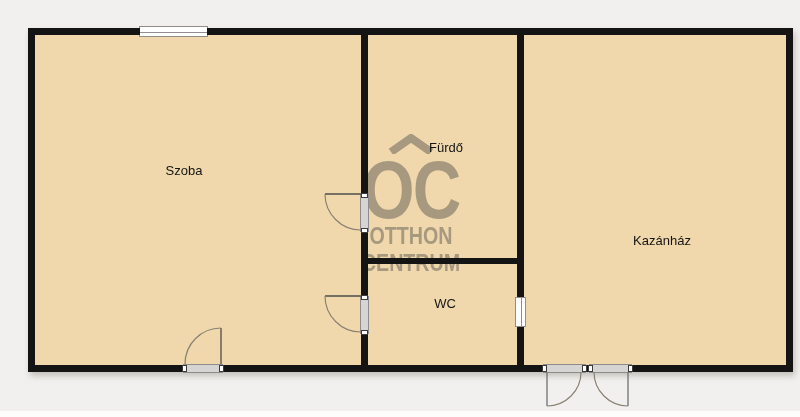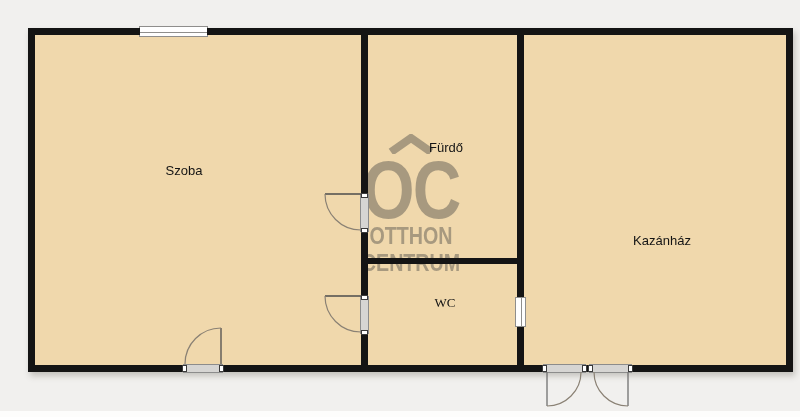--- a/index.html
+++ b/index.html
@@ -95,17 +95,17 @@
     <g fill="none">
       <line x1="547" y1="372" x2="547" y2="406" stroke="#707070" stroke-width="1.3"></line>
       <path d="M 581 372 A 34 34 0 0 1 547 406" stroke="#8a8174" stroke-width="1.2"></path>
       <line x1="628" y1="372" x2="628" y2="406" stroke="#707070" stroke-width="1.3"></line>
       <path d="M 594 372 A 34 34 0 0 0 628 406" stroke="#8a8174" stroke-width="1.2"></path>
     </g>
   </svg>
 
   <div class="room-label" style="left:184px;top:170px;">Szoba</div>
   <div class="room-label" style="left:446px;top:147px;">Fürdő</div>
-  <div class="room-label" style="left:445px;top:303px;font-family:Liberation Serif, serif;">WC</div>
+  <div class="room-label" style="left:445px;top:303px;">WC</div>
   <div class="room-label" style="left:662px;top:212px;margin-top:28px;">Kazánház</div>
 
   <div class="bottom-strip"></div>
 </div>
 
 </body></html>

